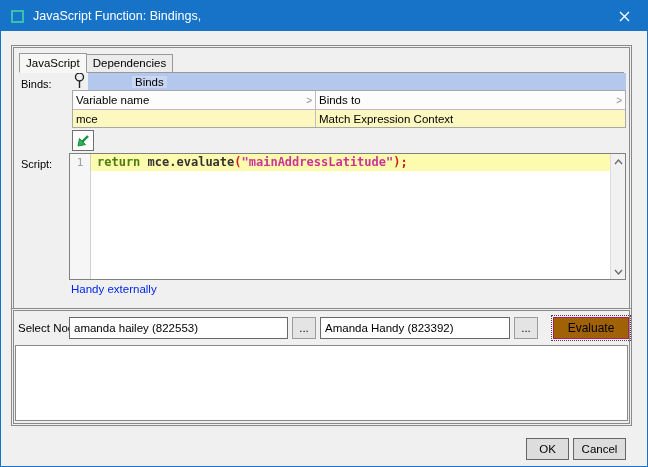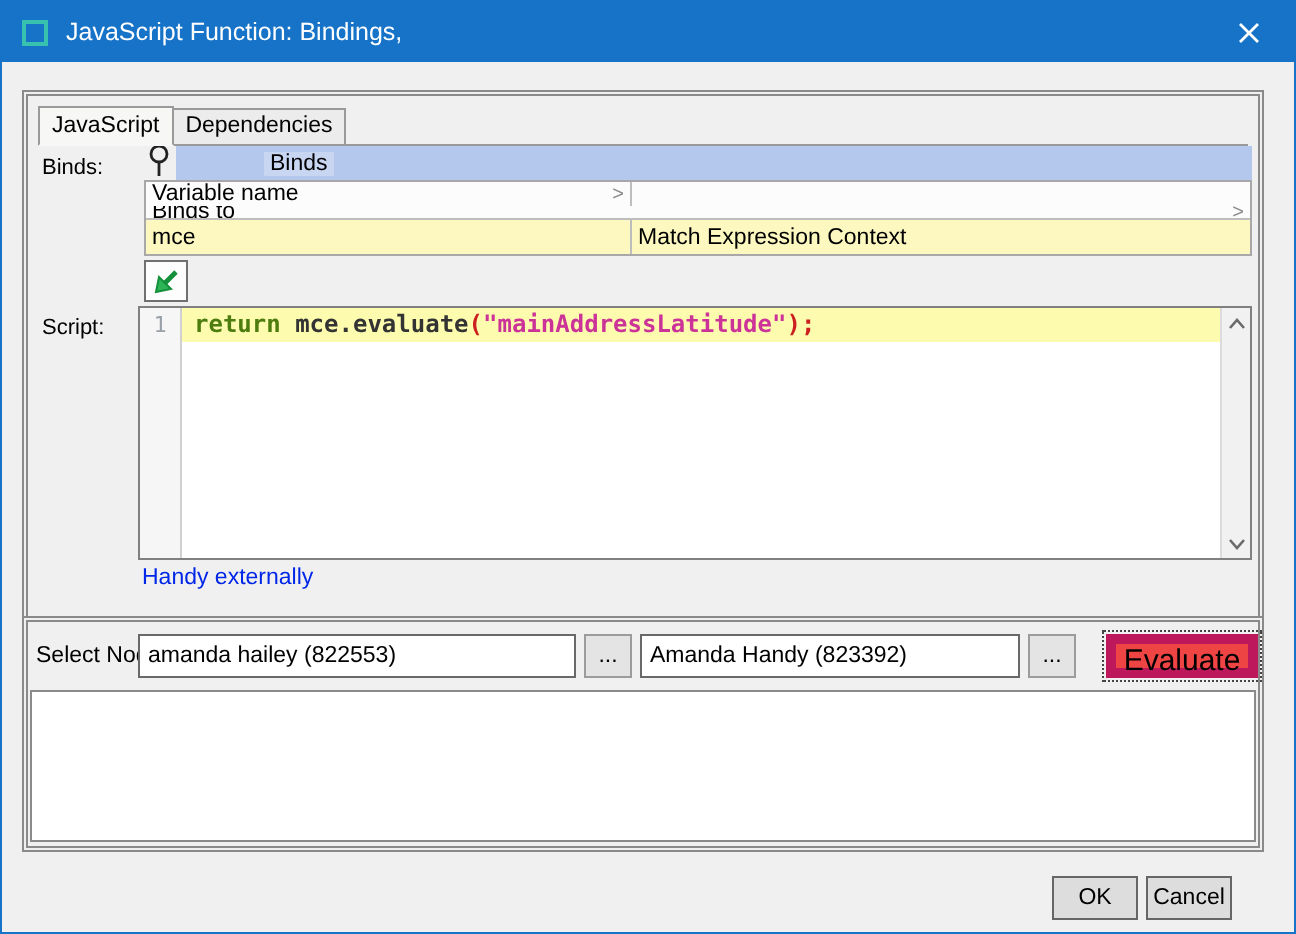--- a/index.html
+++ b/index.html
@@ -58,21 +58,21 @@
     background:#b4c7ed; display:flex; align-items:center; padding-left:3px;
     font-size:11.5px;
   }
   .binds-header .hdr-text { background:rgba(255,255,255,0.28); padding:0 3px;margin-left:41px; }
 
   .binds-table {
     position:absolute; left:60px; top:44px; width:554px;
     border:1px solid #a8a8a8; font-size:11.5px; background:#fff;
   }
   .t-row { display:flex; height:18px; }
-  .t-row.header { background:#fcfcfc;flex-direction:column; }
+  .t-row.header { background:#fcfcfc; }
   .t-row.data { background:#fdf7c0; border-top:1px solid #bdbdbd; }
   .t-cell { display:flex; align-items:center; padding:0 3px; overflow:hidden; white-space:nowrap; }
   .t-cell.c1 { width:243px; border-right:1px solid #bdbdbd; }
   .t-cell.c2 { flex:1; }
   .chev { margin-left:auto; color:#8a8a8a; font-size:10px; }
 
   .green-btn {
     position:absolute; left:60px; top:84px; width:22px; height:21px;
     background:#fdfdfd; border:1px solid #707070;
     display:flex; align-items:center; justify-content:center; cursor:pointer;
@@ -121,37 +121,37 @@
   .sn-input.right { left:308px; width:190px; }
   .dots-btn {
     position:absolute; top:8px; width:24px; height:22px;
     background:#e4e4e4; border:1px solid #9c9c9c; font-size:11.5px;
     display:flex; align-items:center; justify-content:center; cursor:pointer;
   }
   .dots-btn.b1 { left:280px; }
   .dots-btn.b2 { left:502px; }
   .evaluate-btn {
     position:absolute; left:541px; top:8px; width:76px; height:22px;
-    background:#ef4444; border:5px solid #be185d;
+    background:#a16207; border:1px solid #be185d;
     outline:1px dotted #444444; outline-offset:1px;
-    font-size:15px; cursor:pointer;
+    font-size:12px; cursor:pointer;
   }
   .results-box {
     position:absolute; left:3px; top:36px; width:613px; height:76px;
     background:#ffffff; border:1px solid #8a8a8a;
   }
 
   
   .footer-btn {
     position:absolute; top:437px; height:22px; font-size:11.5px;
     background:#dddddd; border:1px solid #666666; cursor:pointer;
     font-family:"Liberation Sans", sans-serif;
   }
   .ok-btn     { left:525px; width:43px; }
-  .cancel-btn { left:572px; width:43px; }
+  .cancel-btn { left:572px; width:53px; }
 </style>
 </head>
 <body>
 
 <div class="window">
 
   <div class="titlebar">
     <div class="app-icon"></div>
     <div class="title-text">JavaScript Function: Bindings,</div>
     <div class="close-btn">

